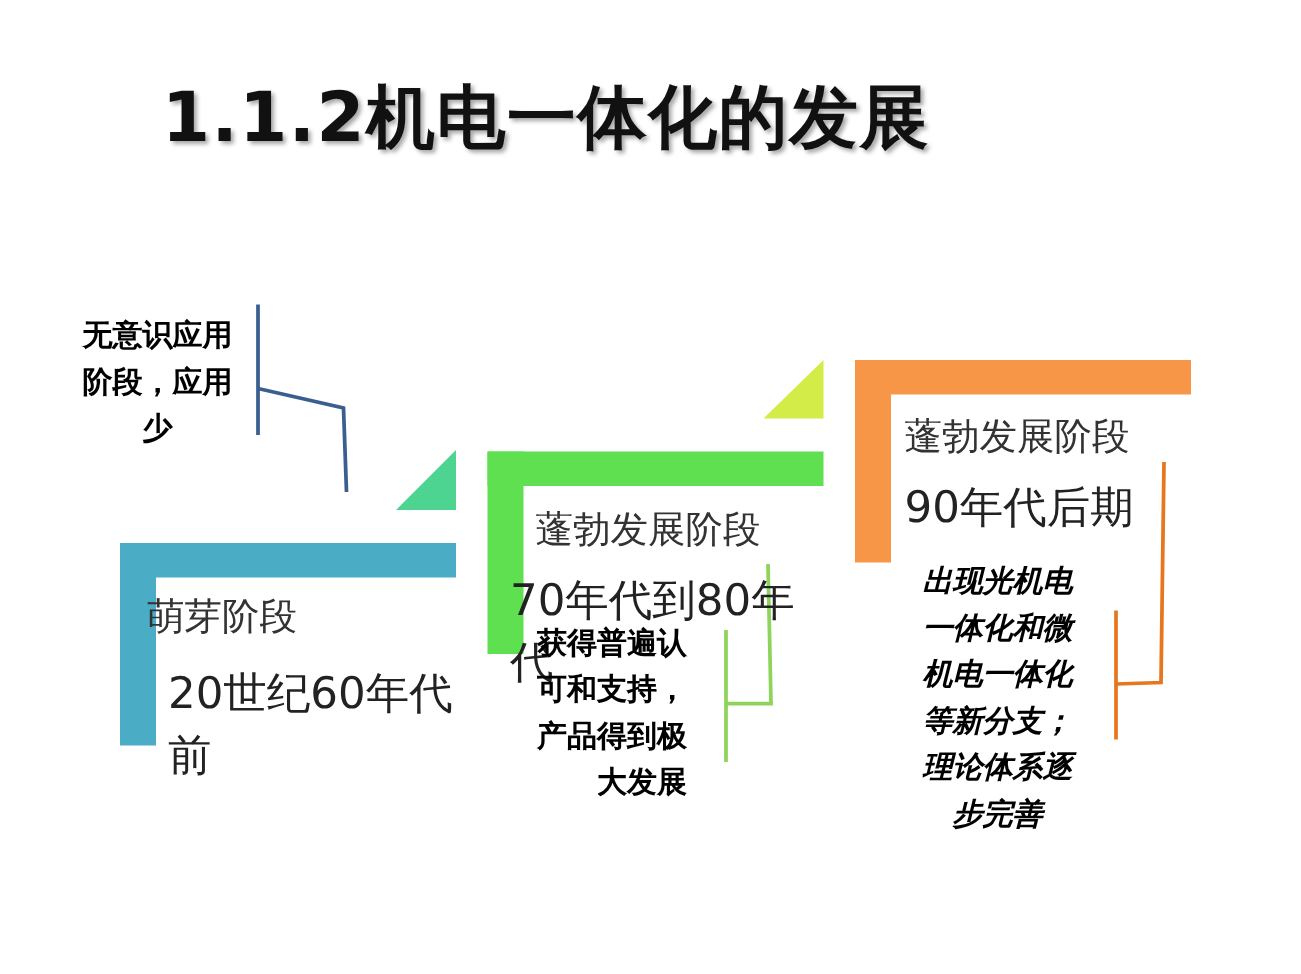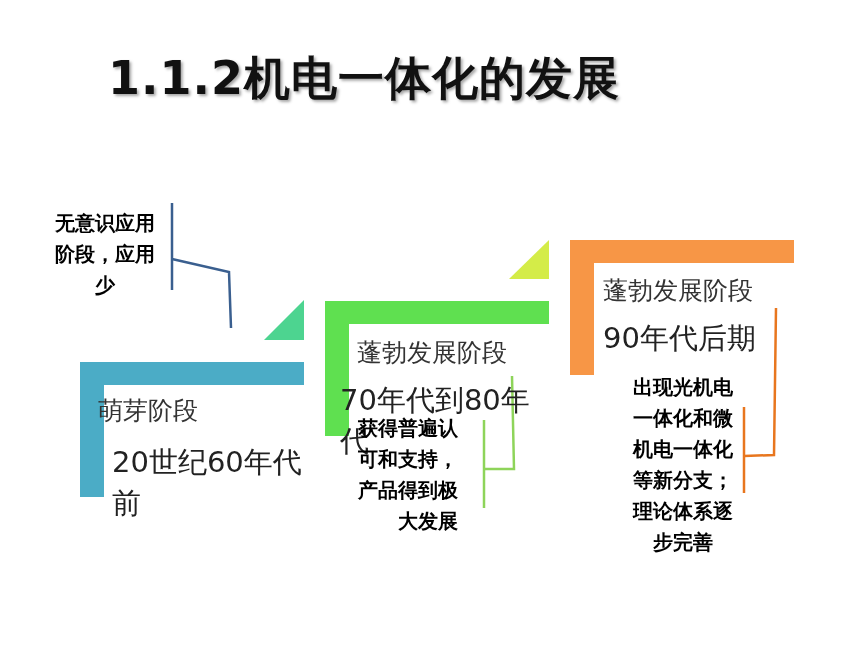--- a/index.html
+++ b/index.html
@@ -44,13 +44,13 @@
 <div class="bar" style="left:325px;top:301px;width:224px;height:23px;background:#5FE050;"></div>
 <div class="bar" style="left:325px;top:301px;width:24px;height:135px;background:#5FE050;"></div>
 <div class="stage-title" style="left:357px;top:336px;">蓬勃发展阶段</div>
 <div class="stage-sub" style="left:340px;top:380px;width:190px;">70年代到80年代</div>
 <div class="note" style="left:348px;top:413px;width:110px;background:transparent;text-align:right;">获得普遍认可和支持，产品得到极大发展</div>
 
 <div class="bar" style="left:570px;top:240px;width:224px;height:23px;background:#F79646;"></div>
 <div class="bar" style="left:570px;top:240px;width:24px;height:135px;background:#F79646;"></div>
 <div class="stage-title" style="left:603px;top:274px;">蓬勃发展阶段</div>
 <div class="stage-sub" style="left:603px;top:318px;width:190px;">90年代后期</div>
-<div class="note" style="left:627px;top:372px;width:112px;">出现光机电一体化和微机电一体化等新分支；理论体系逐步完善</div>
+<div class="note" style="left:609px;top:372px;width:112px;font-style:italic;">出现光机电一体化和微机电一体化等新分支；理论体系逐步完善</div>
 
 </body></html>

